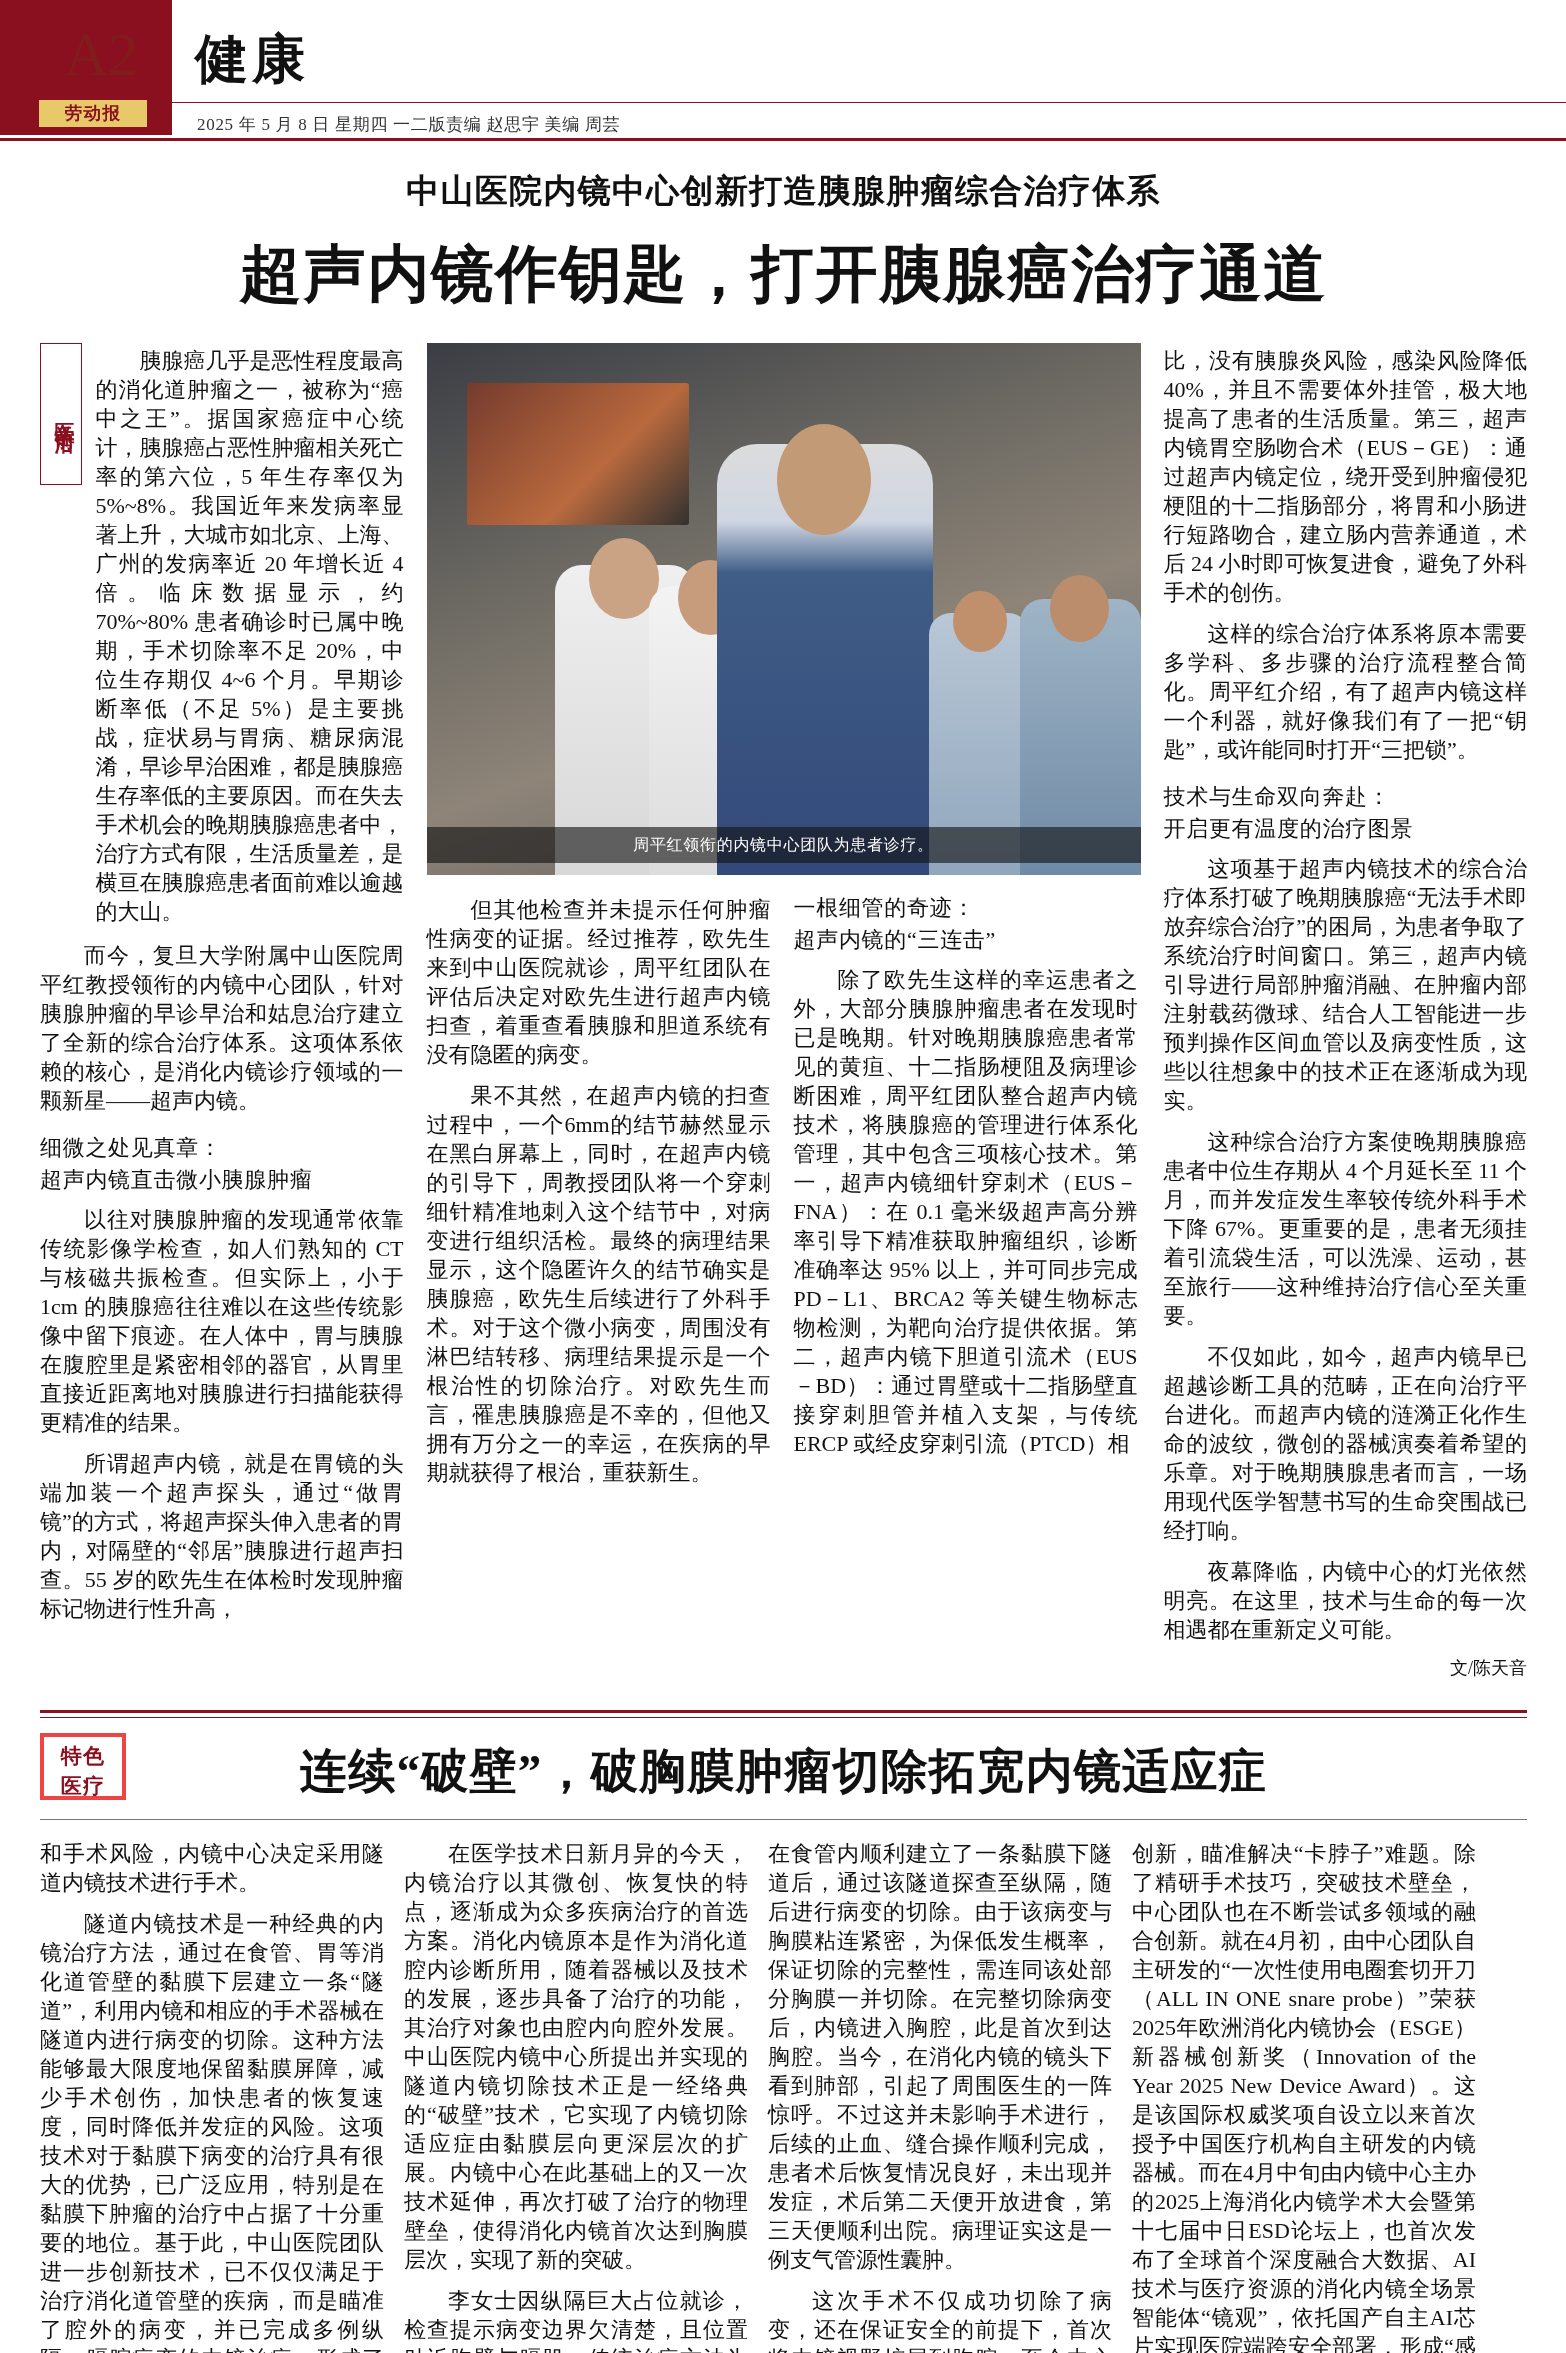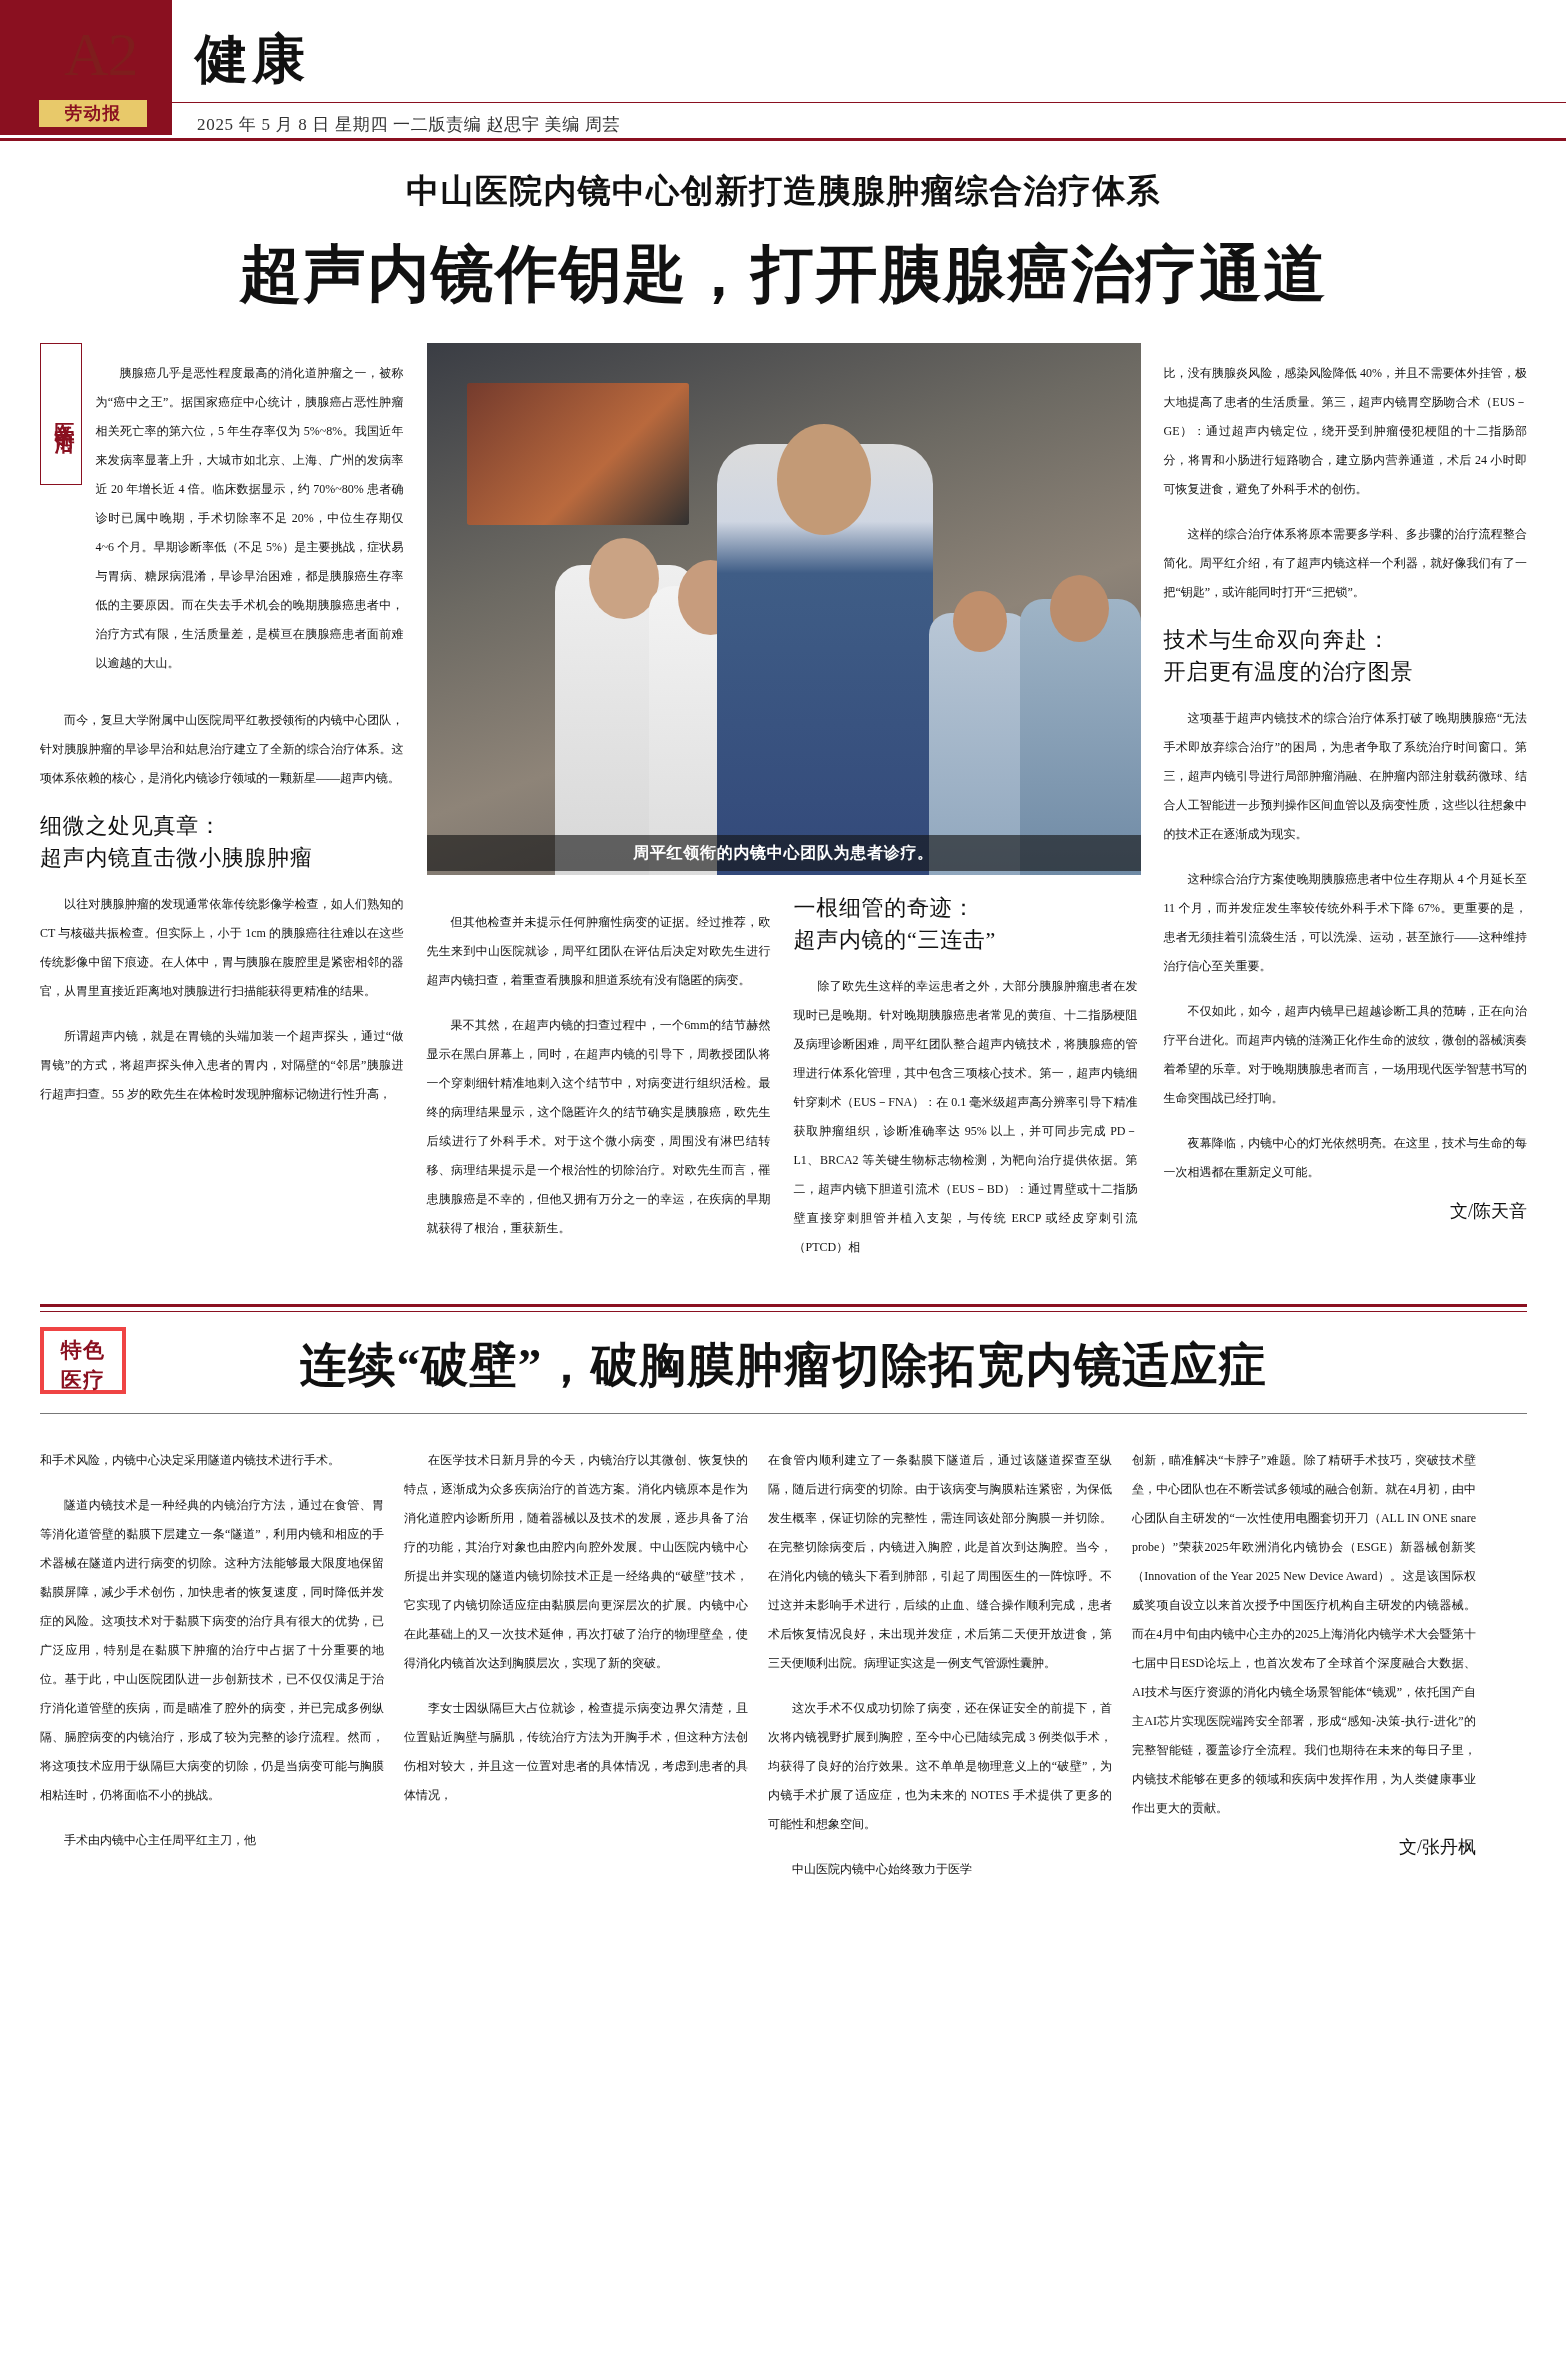--- a/index.html
+++ b/index.html
@@ -18,37 +18,37 @@
   
   .kicker{margin-top:28px;text-align:center;font-size:33px;font-weight:bold;letter-spacing:1.3px;color:#111;}
   .headline{margin-top:17.5px;text-align:center;font-size:62px;font-weight:bold;letter-spacing:2px;color:#111;font-family:"Liberation Serif",serif;}
 
   
   .art1{margin-top:27px;padding:0 40px;position:relative;}
   .cols3{display:flex;gap:23px;align-items:flex-start;}
   .col{width:472px;}
   .badge-v{width:42px;border:1.3px solid #8a1020;color:#8a1020;font-size:20px;line-height:24px;font-weight:bold;text-align:center;padding:9.4px 4px;writing-mode:vertical-rl;letter-spacing:4px;height:142px;box-sizing:border-box;}
   .c1row{display:flex;gap:13.5px;align-items:flex-start;}
-  p.body{font-size:12px;line-height:29px;text-align:justify;margin:16px 0 12px 0;text-justify:inter-ideograph;}
+  p.body{font-size:22px;line-height:29px;text-align:justify;margin:3px 0 12px 0;text-justify:inter-ideograph;}
   p.body.indent{text-indent:2em;}
   .subhead{font-size:22px;font-weight:normal;line-height:32px;margin:17.5px 0 9.4px 0;letter-spacing:0.7px;}
   .photo{width:714px;height:532px;background:#2b2b2b;position:relative;overflow:hidden;}
   .photo .sky{position:absolute;inset:0;background:linear-gradient(160deg,#3a3d44 0%,#6d6a63 35%,#8e8478 60%,#57565a 100%);}
   .photo .screen{position:absolute;left:40px;top:40px;width:222px;height:142px;background:linear-gradient(135deg,#7a3a2a,#c46b3a 60%,#2b2b2b);opacity:.9;border-radius:2.7px;}
   .photo .fig-main{position:absolute;left:290px;top:101px;width:216px;height:431px;background:linear-gradient(180deg,#dcdcdc 0%,#cfd6e2 18%,#3f5d86 30%,#33497a 100%);border-radius:40px 40px 0 0;}
   .photo .fig-head{position:absolute;left:350px;top:81px;width:94px;height:111px;background:#c39a76;border-radius:50%;}
   .photo .fig-l{position:absolute;left:128px;top:222px;width:142px;height:310px;background:linear-gradient(180deg,#efefef,#d7d7d7);border-radius:27px 27px 0 0;}
   .photo .fig-l-head{position:absolute;left:162px;top:195px;width:70px;height:81px;background:#caa384;border-radius:50%;}
   .photo .fig-m{position:absolute;left:222px;top:243px;width:128px;height:290px;background:linear-gradient(180deg,#f3f3f3,#dcdcdc);border-radius:24px 24px 0 0;}
   .photo .fig-m-head{position:absolute;left:251px;top:217px;width:65px;height:75px;background:#c79c7d;border-radius:50%;}
   .photo .fig-r1{position:absolute;left:502px;top:270px;width:101px;height:263px;background:linear-gradient(180deg,#b9c7d6,#8fa6bd);border-radius:21.6px 21.6px 0 0;}
   .photo .fig-r1-head{position:absolute;left:526px;top:248px;width:54px;height:61px;background:#c08f6c;border-radius:50%;}
   .photo .fig-r2{position:absolute;left:593px;top:256px;width:121px;height:276px;background:linear-gradient(180deg,#9fb4c6,#6f8aa5);border-radius:23px 23px 0 0;}
   .photo .fig-r2-head{position:absolute;left:623px;top:232px;width:59px;height:67px;background:#bb8d6c;border-radius:50%;}
-  .photo .caption{position:absolute;left:0;right:0;bottom:4px;height:36px;background:rgba(20,20,20,.62);color:#fff;font-size:16px;line-height:36px;text-align:center;letter-spacing:0.7px;font-weight:bold;}
+  .photo .caption{position:absolute;left:0;right:0;bottom:12px;height:36px;background:rgba(20,20,20,.62);color:#fff;font-size:16px;line-height:36px;text-align:center;letter-spacing:0.7px;}
 
   
   .bigrule{margin:30px 40px 0 40px;border-top:3.4px solid #8a1020;}
   .thinrule{margin:4px 40px 0 40px;border-top:1.3px solid #8a1020;}
 
   
   .art2{padding:0 40px;position:relative;}
   .a2head{position:relative;height:101px;}
   .badge2{position:absolute;left:0;top:15px;width:86px;height:67px;border:4px solid #ef4444;color:#8a1020;font-size:21px;font-weight:bold;text-align:center;line-height:30px;padding-top:4px;box-sizing:border-box;letter-spacing:1.3px;}
   .a2title{text-align:center;font-size:47px;font-weight:bold;letter-spacing:1.3px;padding-top:21.6px;}

